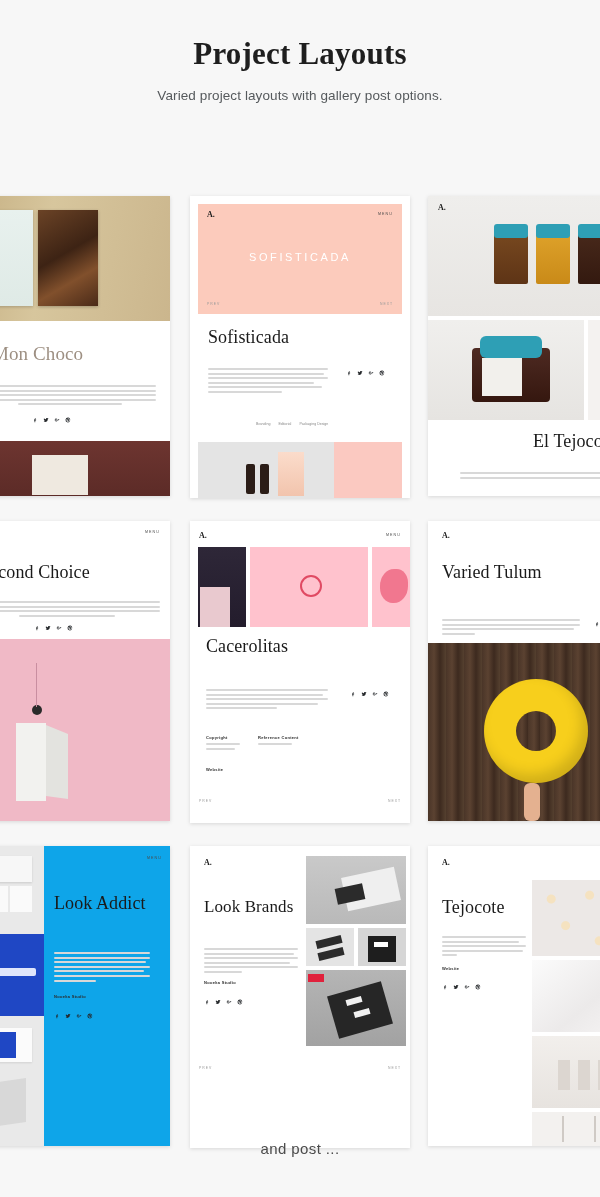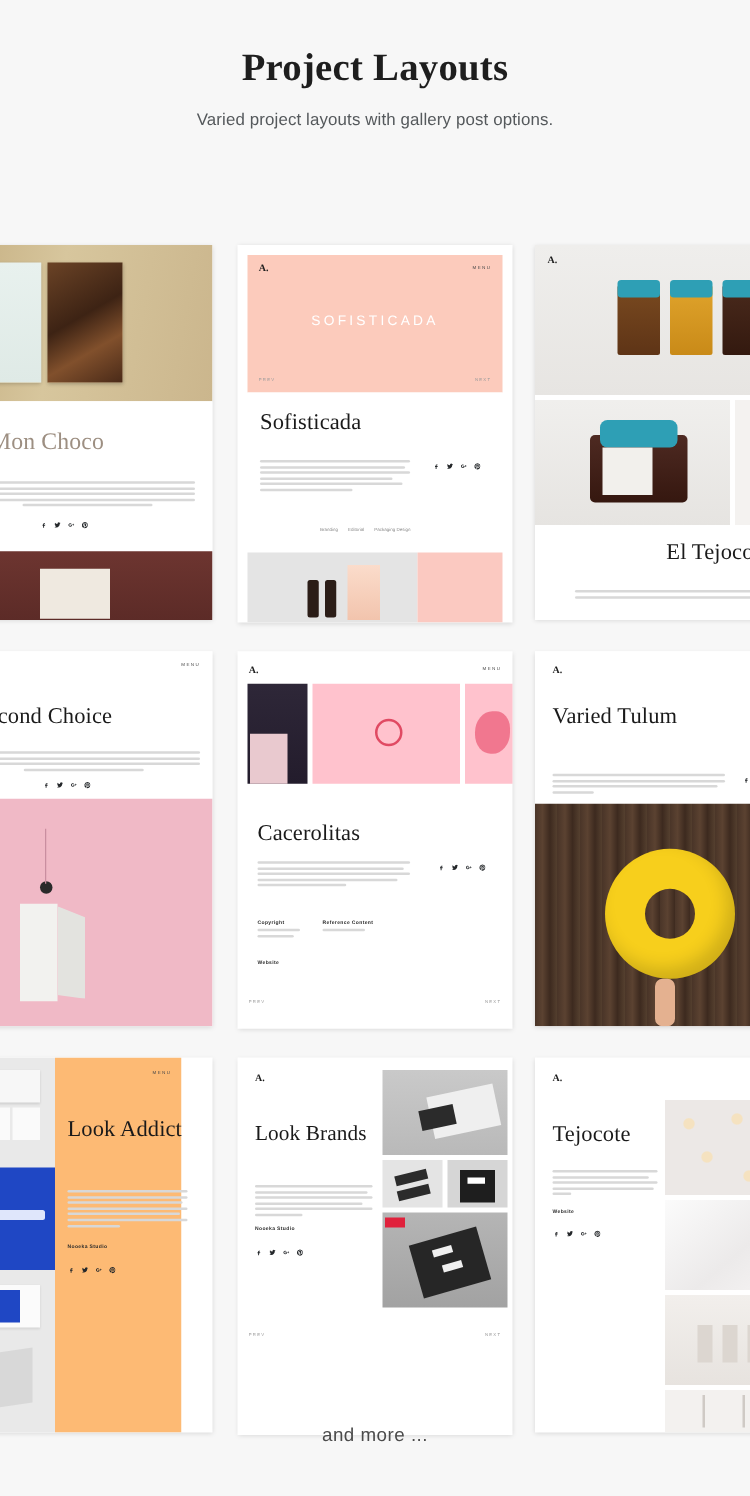--- a/index.html
+++ b/index.html
@@ -244,21 +244,21 @@
                background:linear-gradient(#2e2738,#231c2c);">
             <div class="ph" style="left:2px;top:40px;width:30px;height:40px;background:#e9c9cf;"></div>
           </div>
           <div class="ph" style="position:relative;width:118px;height:80px;background:#ffc2cd;">
             <div class="ph" style="left:50px;top:28px;width:22px;height:22px;border:2px solid #e04a63;border-radius:50%;"></div>
           </div>
           <div class="ph" style="position:relative;width:42px;height:80px;background:#ffc2cd;">
             <div class="ph" style="left:8px;top:22px;width:28px;height:34px;background:#ef6a84;border-radius:50% 40% 50% 45%;opacity:.85;"></div>
           </div>
         </div>
-        <div class="ttl" style="position:absolute;left:16px;top:136px;font-size:18px;">Cacerolitas</div>
+        <div class="ttl" style="position:absolute;left:16px;top:116px;font-size:18px;">Cacerolitas</div>
         <div class="body-lines" style="position:absolute;left:16px;top:162px;width:122px;">
           <div class="ln" style="width:100%"></div>
             <div class="ln" style="width:96%"></div>
           <div class="ln" style="width:100%"></div>
             <div class="ln" style="width:92%"></div>
           <div class="ln" style="width:58%"></div>
         </div>
         <div class="social" style="position:absolute;left:160px;top:170px;">
           <svg viewBox="0 0 24 24">
               <path d="M13 9h3V6h-3c-2 0-3 1-3 3v2H8v3h2v7h3v-7h3l1-3h-4V9z"></path>
@@ -328,21 +328,21 @@
 
           <div class="ph" style="left:16px;top:10px;width:46px;height:26px;background:#f7f7f7;box-shadow:0 1px 2px rgba(0,0,0,.12);"></div>
           <div class="ph" style="left:16px;top:40px;width:22px;height:26px;background:#fafafa;"></div>
           <div class="ph" style="left:40px;top:40px;width:22px;height:26px;background:#fafafa;"></div>
           <div class="ph" style="left:0;top:88px;width:74px;height:82px;background:#1f47c4;"></div>
           <div class="ph" style="left:4px;top:122px;width:62px;height:8px;background:#dfe6fb;border-radius:2px;"></div>
           <div class="ph" style="left:22px;top:182px;width:40px;height:34px;background:#fbfbfb;box-shadow:0 1px 2px rgba(0,0,0,.1);"></div>
           <div class="ph" style="left:26px;top:186px;width:20px;height:26px;background:#1f47c4;"></div>
           <div class="ph" style="left:0;top:236px;width:56px;height:44px;background:#d8d8d8;transform:skewY(-8deg);"></div>
         </div>
-        <div style="position:absolute;left:74px;top:0;width:101px;height:300px;background:#fdba74;">
+        <div style="position:absolute;left:74px;top:0;width:126px;height:300px;background:#0ea5e9;">
           <span class="mk-menu" style="position:absolute;right:8px;top:10px;">MENU</span>
           <div class="ttl" style="position:absolute;left:10px;top:48px;font-size:18px;width:96px;">Look Addict</div>
           <div class="body-lines" style="position:absolute;left:10px;top:100px;width:96px;">
             <div class="ln" style="width:100%"></div>
               <div class="ln" style="width:100%"></div>
             <div class="ln" style="width:96%"></div>
               <div class="ln" style="width:100%"></div>
             <div class="ln" style="width:94%"></div>
               <div class="ln" style="width:100%"></div>
             <div class="ln" style="width:44%"></div>
@@ -458,14 +458,14 @@
           <div class="ph" style="left:66px;top:24px;width:12px;height:30px;background:#dcd6d0;"></div>
         </div>
         <div class="ph" style="left:104px;top:266px;width:96px;height:34px;background:#f3f1ef;">
           <div class="ph" style="left:30px;top:4px;width:2px;height:26px;background:#cfcac5;"></div>
           <div class="ph" style="left:62px;top:4px;width:2px;height:26px;background:#cfcac5;"></div>
         </div>
       </div>
     </div>
   </div>
 
-  <div class="footer">and more  ...</div>
+  <div class="footer">and post  ...</div>
 </div>
 
 </body></html>

